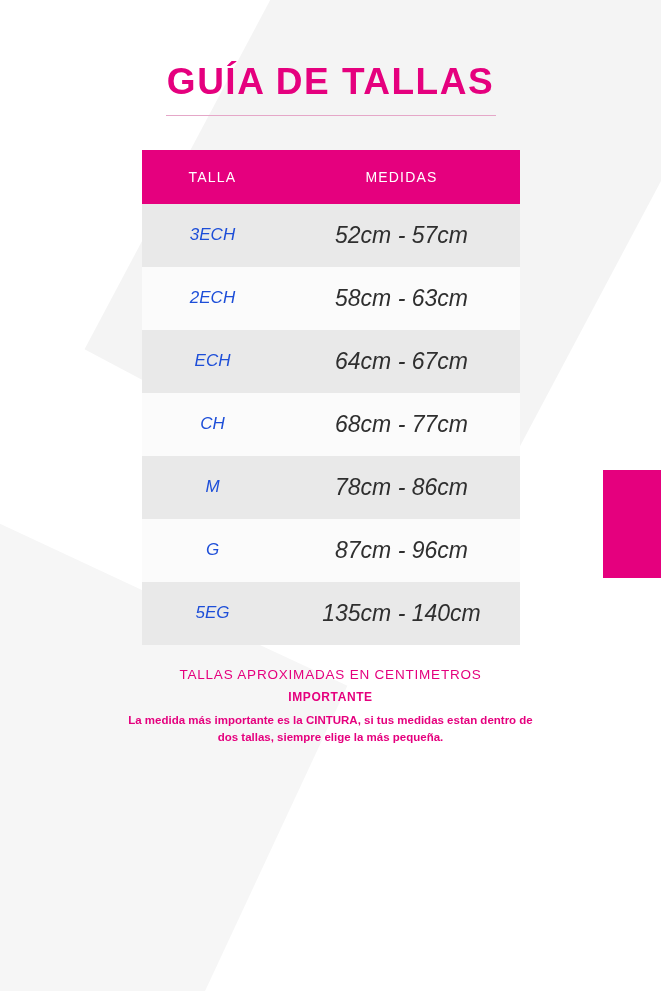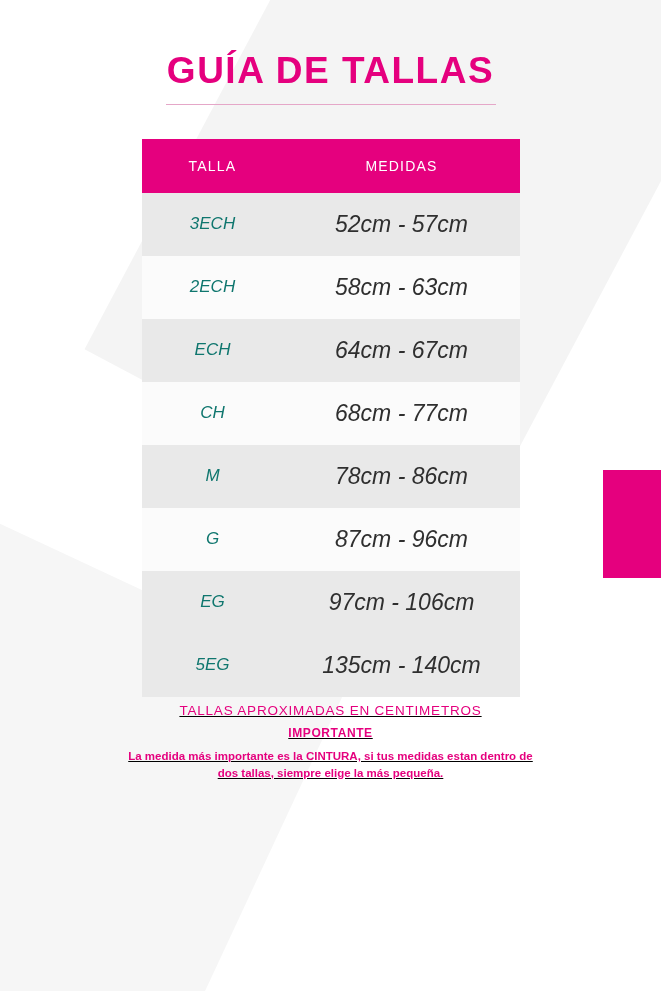--- a/index.html
+++ b/index.html
@@ -48,21 +48,21 @@
     height: 108px;
     background: #e5007e;
     z-index: 2;
   }
 
   .page {
     position: relative;
     z-index: 3;
     width: 661px;
     height: 991px;
-    padding: 4px;
+    padding: 15px;
   }
 
   .title-wrap {
     text-align: center;
     padding-top: 48px;
   }
   .title {
     color: #e5007e;
     font-size: 37px;
     font-weight: bold;
@@ -103,34 +103,33 @@
   .table th.col-talla { width: 142px; }
   .table td {
     text-align: center;
     font-style: italic;
     color: #333333;
     padding: 18px 0;
     font-size: 18px;
   }
   .table td.size {
     font-size: 17px;
-    color: #0f766e;
+    color: #1d4ed8;
   }
   .table td.measure {
     font-size: 23px;
     color: #2f2f2f;
     font-weight: normal;
   }
   .table tr.odd td { background: #e9e9e9; }
   .table tr.even td { background: #fbfbfb; }
 
   .footer {
     text-align: center;
-    margin-top: 6px;
-    text-decoration: underline;
+    margin-top: 22px;
   }
   .footer .approx {
     color: #e5007e;
     font-size: 13.5px;
     letter-spacing: 0.8px;
     margin: 0 0 8px 0;
   }
   .footer .important {
     color: #e5007e;
     font-size: 12px;
@@ -187,24 +186,20 @@
       </tr>
       <tr class="odd">
         <td class="size">M</td>
         <td class="measure">78cm - 86cm</td>
       </tr>
       <tr class="even">
         <td class="size">G</td>
         <td class="measure">87cm - 96cm</td>
       </tr>
       <tr class="odd">
-        <td class="size">EG</td>
-        <td class="measure">97cm - 106cm</td>
-      </tr>
-      <tr class="odd">
         <td class="size">5EG</td>
         <td class="measure">135cm - 140cm</td>
       </tr>
     </tbody>
   </table>
 
   <div class="footer">
     <p class="approx">TALLAS APROXIMADAS EN CENTIMETROS</p>
     <p class="important">IMPORTANTE</p>
     <p class="note">La medida más importante es la CINTURA, si tus medidas estan dentro de dos tallas, siempre elige la más pequeña.</p>

